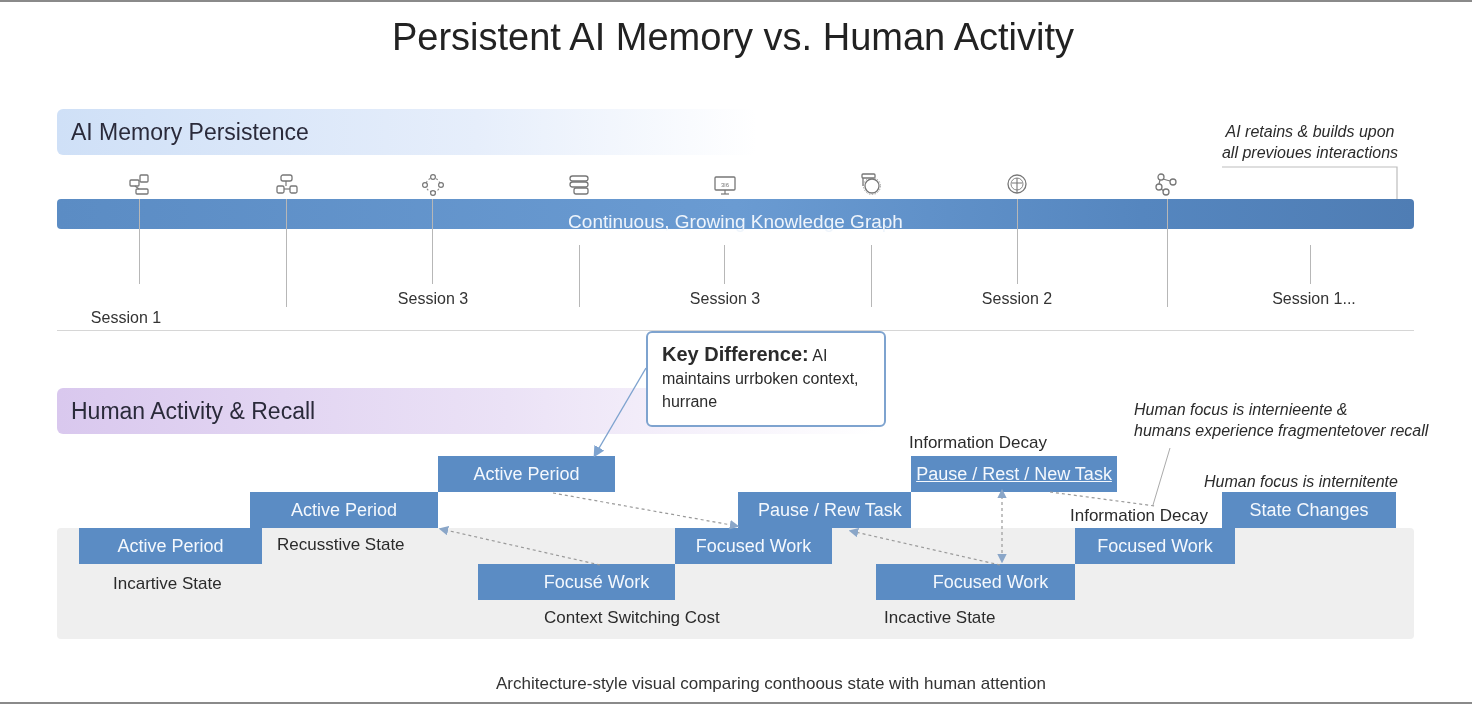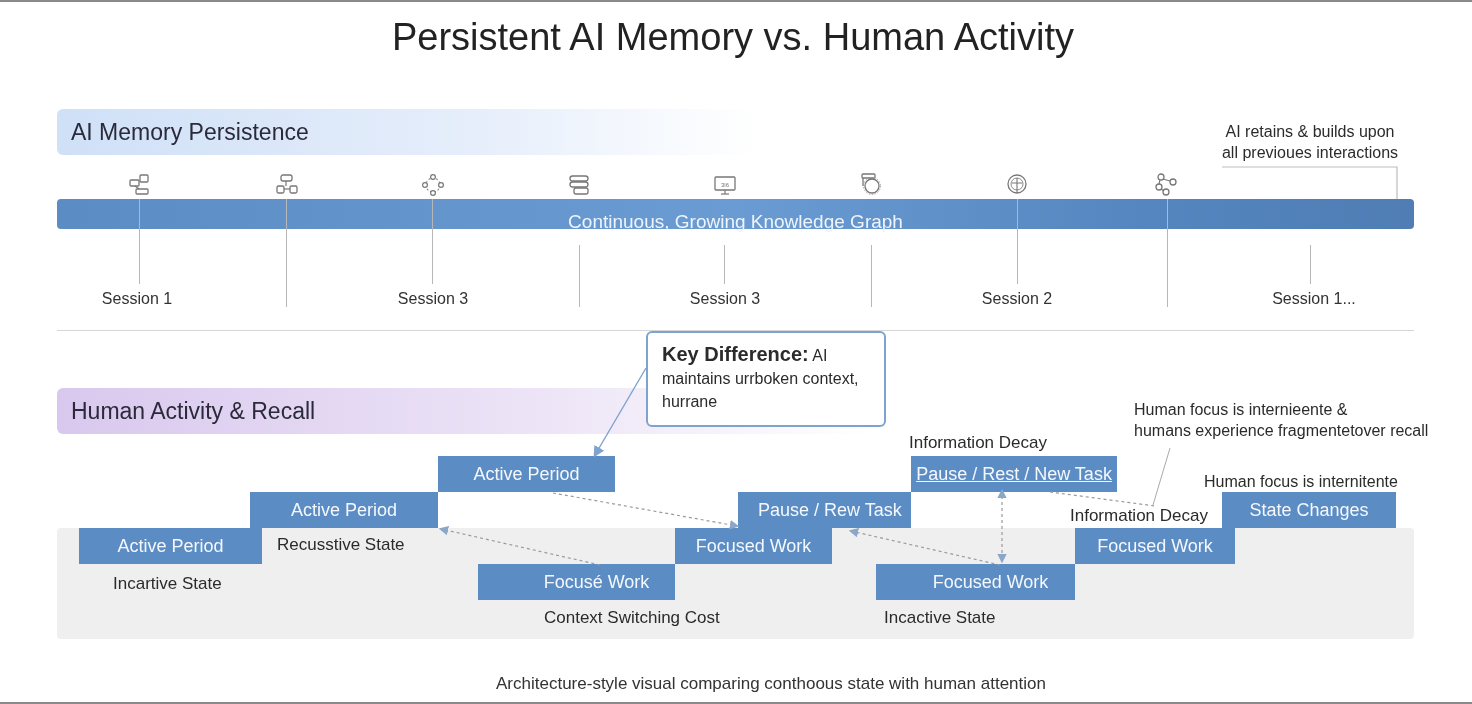--- a/index.html
+++ b/index.html
@@ -11,21 +11,21 @@
   .band { position:absolute; height:46px; border-radius:6px; font-size:23px; color:#2a2a3a; padding-left:14px; box-sizing:border-box; line-height:46px; }
   .band-ai { left:57px; top:109px; width:700px; background:linear-gradient(90deg,#cfe0f7 0%, #e6eefb 60%, rgba(255,255,255,0) 100%); }
   .band-hu { left:57px; top:388px; width:820px; background:linear-gradient(90deg,#d9c8ee 0%, #ebe2f6 55%, rgba(255,255,255,0) 100%); }
   .kgbar { position:absolute; left:57px; top:199px; width:1357px; height:30px; border-radius:4px;
            background:linear-gradient(90deg,#5b8cc4 0%, #6a9bd2 50%, #5586bf 80%, #4f7db4 100%);
            color:#eef4fb; font-size:19px; text-align:center; line-height:46px; }
   .vline { position:absolute; width:1px; background:#b7b7b7; }
   .icon { position:absolute; width:26px; height:24px; }
   .session { position:absolute; top:290px; font-size:16px; color:#333; text-align:center; width:140px; }
   .divider { position:absolute; left:57px; top:330px; width:1357px; height:1px; background:#d6d6d6; }
-  .note { position:absolute; font-size:16px; color:#2b2b2b; line-height:21px; }
+  .note { position:absolute; font-size:16px; color:#2b2b2b; line-height:21px;font-style:italic; }
   .gray-area { position:absolute; left:57px; top:528px; width:1357px; height:111px; background:#efefef; border-radius:4px; }
   .step { position:absolute; background:#5b8cc4; color:#f4f8fd; font-size:18px; text-align:center; box-sizing:border-box; }
   .label { position:absolute; font-size:17px; color:#2b2b2b; }
   .callout { position:absolute; left:646px; top:331px; width:240px; height:96px; border:2px solid #7ea3cf; border-radius:6px;
              background:#ffffff; box-sizing:border-box; padding:10px 14px; font-size:16px; line-height:23px; color:#2b2b2b; }
   .callout b { font-size:20px; }
   .caption { position:absolute; left:0; width:1454px; top:674px; text-align:center; font-size:17px; color:#333;padding-left:44px; }
   svg.overlay { position:absolute; left:0; top:0; }
 </style>
 </head>
@@ -105,21 +105,21 @@
 <div class="vline" style="left:139px;top:199px;height:85px;"></div>
 <div class="vline" style="left:286px;top:199px;height:108px;"></div>
 <div class="vline" style="left:432px;top:199px;height:85px;"></div>
 <div class="vline" style="left:579px;top:245px;height:62px;"></div>
 <div class="vline" style="left:724px;top:245px;height:39px;"></div>
 <div class="vline" style="left:871px;top:245px;height:62px;"></div>
 <div class="vline" style="left:1017px;top:199px;height:85px;"></div>
 <div class="vline" style="left:1167px;top:199px;height:108px;"></div>
 <div class="vline" style="left:1310px;top:245px;height:39px;"></div>
 
-<div class="session" style="left:67px;">Session 1</div>
+<div class="session" style="left:56px;margin-top:19px;">Session 1</div>
 <div class="session" style="left:363px;">Session 3</div>
 <div class="session" style="left:655px;">Session 3</div>
 <div class="session" style="left:947px;">Session 2</div>
 <div class="session" style="left:1244px;">Session 1...</div>
 
 <div class="divider"></div>
 
 <div class="band band-hu">Human Activity &amp; Recall</div>
 
 <div class="gray-area"></div>

